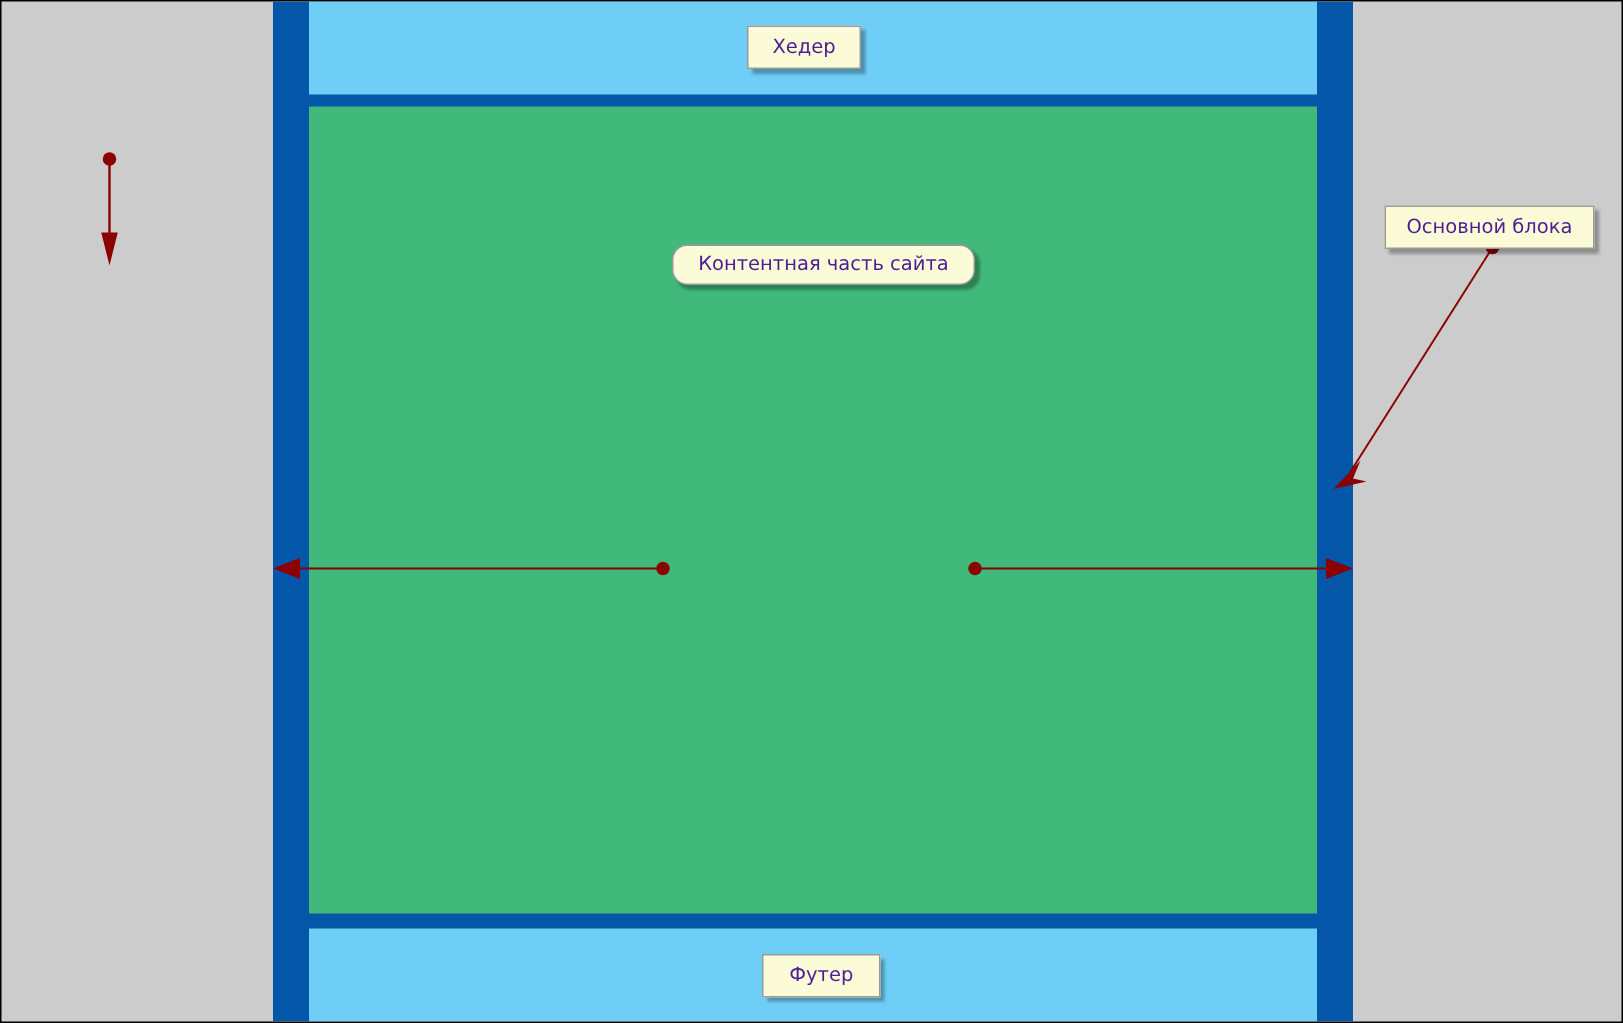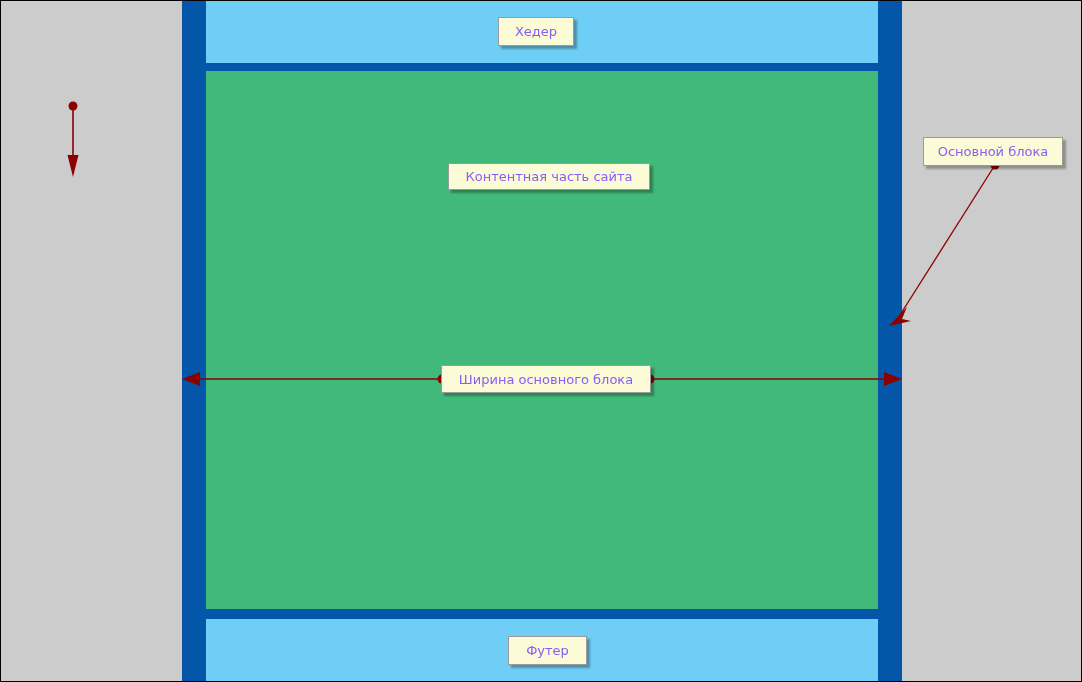--- a/index.html
+++ b/index.html
@@ -59,21 +59,21 @@
     background: #6ecef5;
   }
 
   
 
   .callout {
     position: absolute;
     background: #fbfbd8;
     border: 1px solid #9a9a9a;
     box-shadow: 3px 3px 2px rgba(0, 0, 0, 0.30);
-    color: #8b5cf6;
+    color: #4c1d95;
     font-size: 13px;
     line-height: 17px;
     text-align: center;
     padding: 4px 9px;
     box-sizing: border-box;
     white-space: pre-line;
   }
 
   #callout-background {
     left: 17px;
@@ -96,20 +96,21 @@
   }
 
   #callout-content {
     left: 447px;
     top: 162px;
     width: 202px;
     height: 27px;
     display: flex;
     align-items: center;
     justify-content: center;
+    border-radius: 10px;
   }
 
   #callout-width {
     left: 440px;
     top: 364px;
     width: 210px;
     height: 28px;
     display: flex;
     align-items: center;
     justify-content: center;
@@ -178,19 +179,18 @@
       <circle cx="441" cy="378" r="4.5" fill="#8b0000"></circle>
       <circle cx="649" cy="378" r="4.5" fill="#8b0000"></circle>
     </g>
   </svg>
 
 
   <div class="callout" id="callout-header">Хедер</div>
 
   <div class="callout" id="callout-content">Контентная часть сайта</div>
 
-  <div class="callout" id="callout-width">Ширина основного блока</div>
 
   <div class="callout" id="callout-mainblock">Основной блока</div>
 
   <div class="callout" id="callout-footer">Футер</div>
 
 </div>
 
 </body></html>

